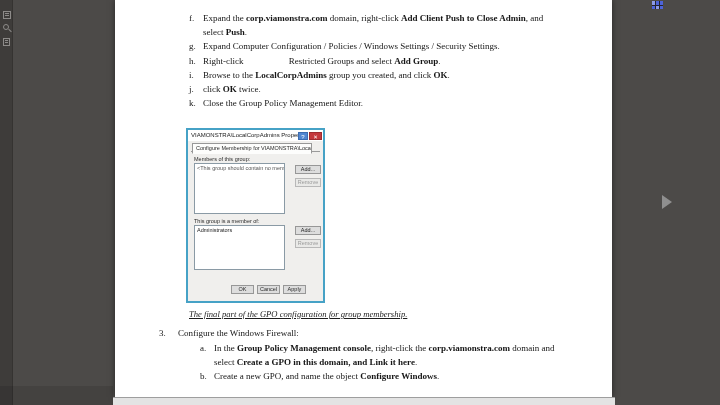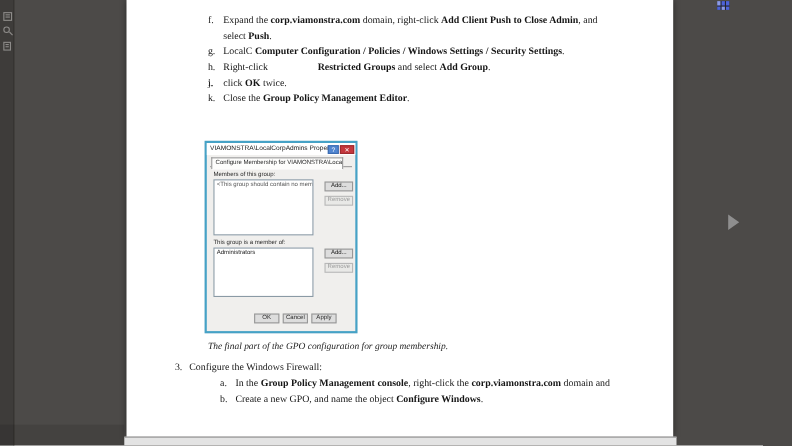--- a/index.html
+++ b/index.html
@@ -60,26 +60,26 @@
 
   .steps { position:absolute; left:0; top:11px; width:100%; }
   .li { position:relative; padding-left:88px; }
   .li .marker { position:absolute; left:74px; top:0; }
   .line { white-space:nowrap; }
 
   .figure { position:absolute; left:71px; top:128px; }
 
   .caption {
     position:absolute; left:74px; top:307px;
-    font-style:italic; font-size:8.6px; color:#1c1c1c;
+    font-style:italic; font-size:8.6px; color:#1c1c1c;text-decoration:underline;
   }
 
   .step3 { position:absolute; left:0; top:326px; width:100%; }
   .step3 .marker { position:absolute; left:44px; top:0; }
-  .step3 .txt { position:absolute; left:57px; top:0; white-space:nowrap;text-align:right; }
+  .step3 .txt { position:absolute; left:63px; top:0; white-space:nowrap;text-align:right; }
 
   .substeps { position:absolute; left:0; top:341px; width:100%; }
   .sli { position:relative; padding-left:99px; }
   .sli .marker { position:absolute; left:85px; top:0; }
 
   
   .dlg {
     width:139px; height:175px;
     border:2px solid #46a2c6; background:#f0efed;
     font-family:"Liberation Sans","DejaVu Sans",sans-serif;
@@ -153,36 +153,37 @@
 <div class="page">
 
   <div class="steps">
     <div class="li">
       <span class="marker">f.</span>
       <div class="line"><span>Expand the </span><span style="font-weight: 700;">corp.viamonstra.com</span><span> domain, right-click </span><span style="font-weight: 700;">Add Client Push to Close Admin</span><span>, and</span></div>
       <div class="line"><span>select </span><span style="font-weight: 700;">Push</span><span>.</span></div>
     </div>
     <div class="li">
       <span class="marker">g.</span>
-      <div class="line"><span>LocalC </span><span style="font-weight: 700;">Computer Configuration / Policies / Windows Settings / Security Settings</span><span>.</span></div>
+      <div class="line"><span>Expand </span><span style="font-weight: 400;">Computer Configuration / Policies / Windows Settings / Security Settings</span><span>.</span></div>
     </div>
     <div class="li">
       <span class="marker">h.</span>
-      <div class="line"><span>Right-click </span><span style="font-weight: 700; padding-left: 43px;">Restricted Groups</span><span> and select </span><span style="font-weight: 700; margin-top: 25px;">Add Group</span><span>.</span></div>
+      <div class="line"><span>Right-click </span><span style="font-weight: 400; padding-left: 43px;">Restricted Groups</span><span> and select </span><span style="font-weight: 700; margin-top: 25px;">Add Group</span><span>.</span></div>
     </div>
     <div class="li">
       <span class="marker">i.</span>
+      <div class="line"><span>Browse to the </span><span style="font-weight: 700;">LocalCorpAdmins</span><span> group you created, and click </span><span style="font-weight: 700;">OK</span><span>.</span></div>
     </div>
     <div class="li">
       <span class="marker">j.</span>
       <div class="line"><span>click </span><span style="font-weight: 700;">OK</span><span> twice.</span></div>
     </div>
     <div class="li">
       <span class="marker">k.</span>
-      <div class="line"><span>Close the </span><span style="font-weight: 700;">Group Policy Management Editor</span><span>.</span></div>
+      <div class="line"><span>Close the </span><span style="font-weight: 400;">Group Policy Management Editor</span><span>.</span></div>
     </div>
   </div>
 
   <div class="figure">
     <div class="dlg">
       <div class="dlg-title">
         <span class="t">VIAMONSTRA\LocalCorpAdmins Properti...</span>
         <span class="btn-help">?</span>
         <span class="btn-close">✕</span>
       </div>
@@ -206,20 +207,21 @@
 
   <div class="step3">
     <span class="marker">3.</span>
     <span class="txt">Configure the Windows Firewall:</span>
   </div>
 
   <div class="substeps">
     <div class="sli">
       <span class="marker">a.</span>
       <div class="line"><span>In the </span><span style="font-weight: 700;">Group Policy Management console</span><span>, right-click the </span><span style="font-weight: 700;">corp.viamonstra.com</span><span> domain and</span></div>
+      <div class="line"><span>select </span><span style="font-weight: 700;">Create a GPO in this domain, and Link it here</span><span>.</span></div>
     </div>
     <div class="sli">
       <span class="marker">b.</span>
       <div class="line"><span>Create a new GPO, and name the object </span><span style="font-weight: 700;">Configure Windows</span><span>.</span></div>
     </div>
   </div>
 
 </div>
 
 <div class="page-gap"></div>

